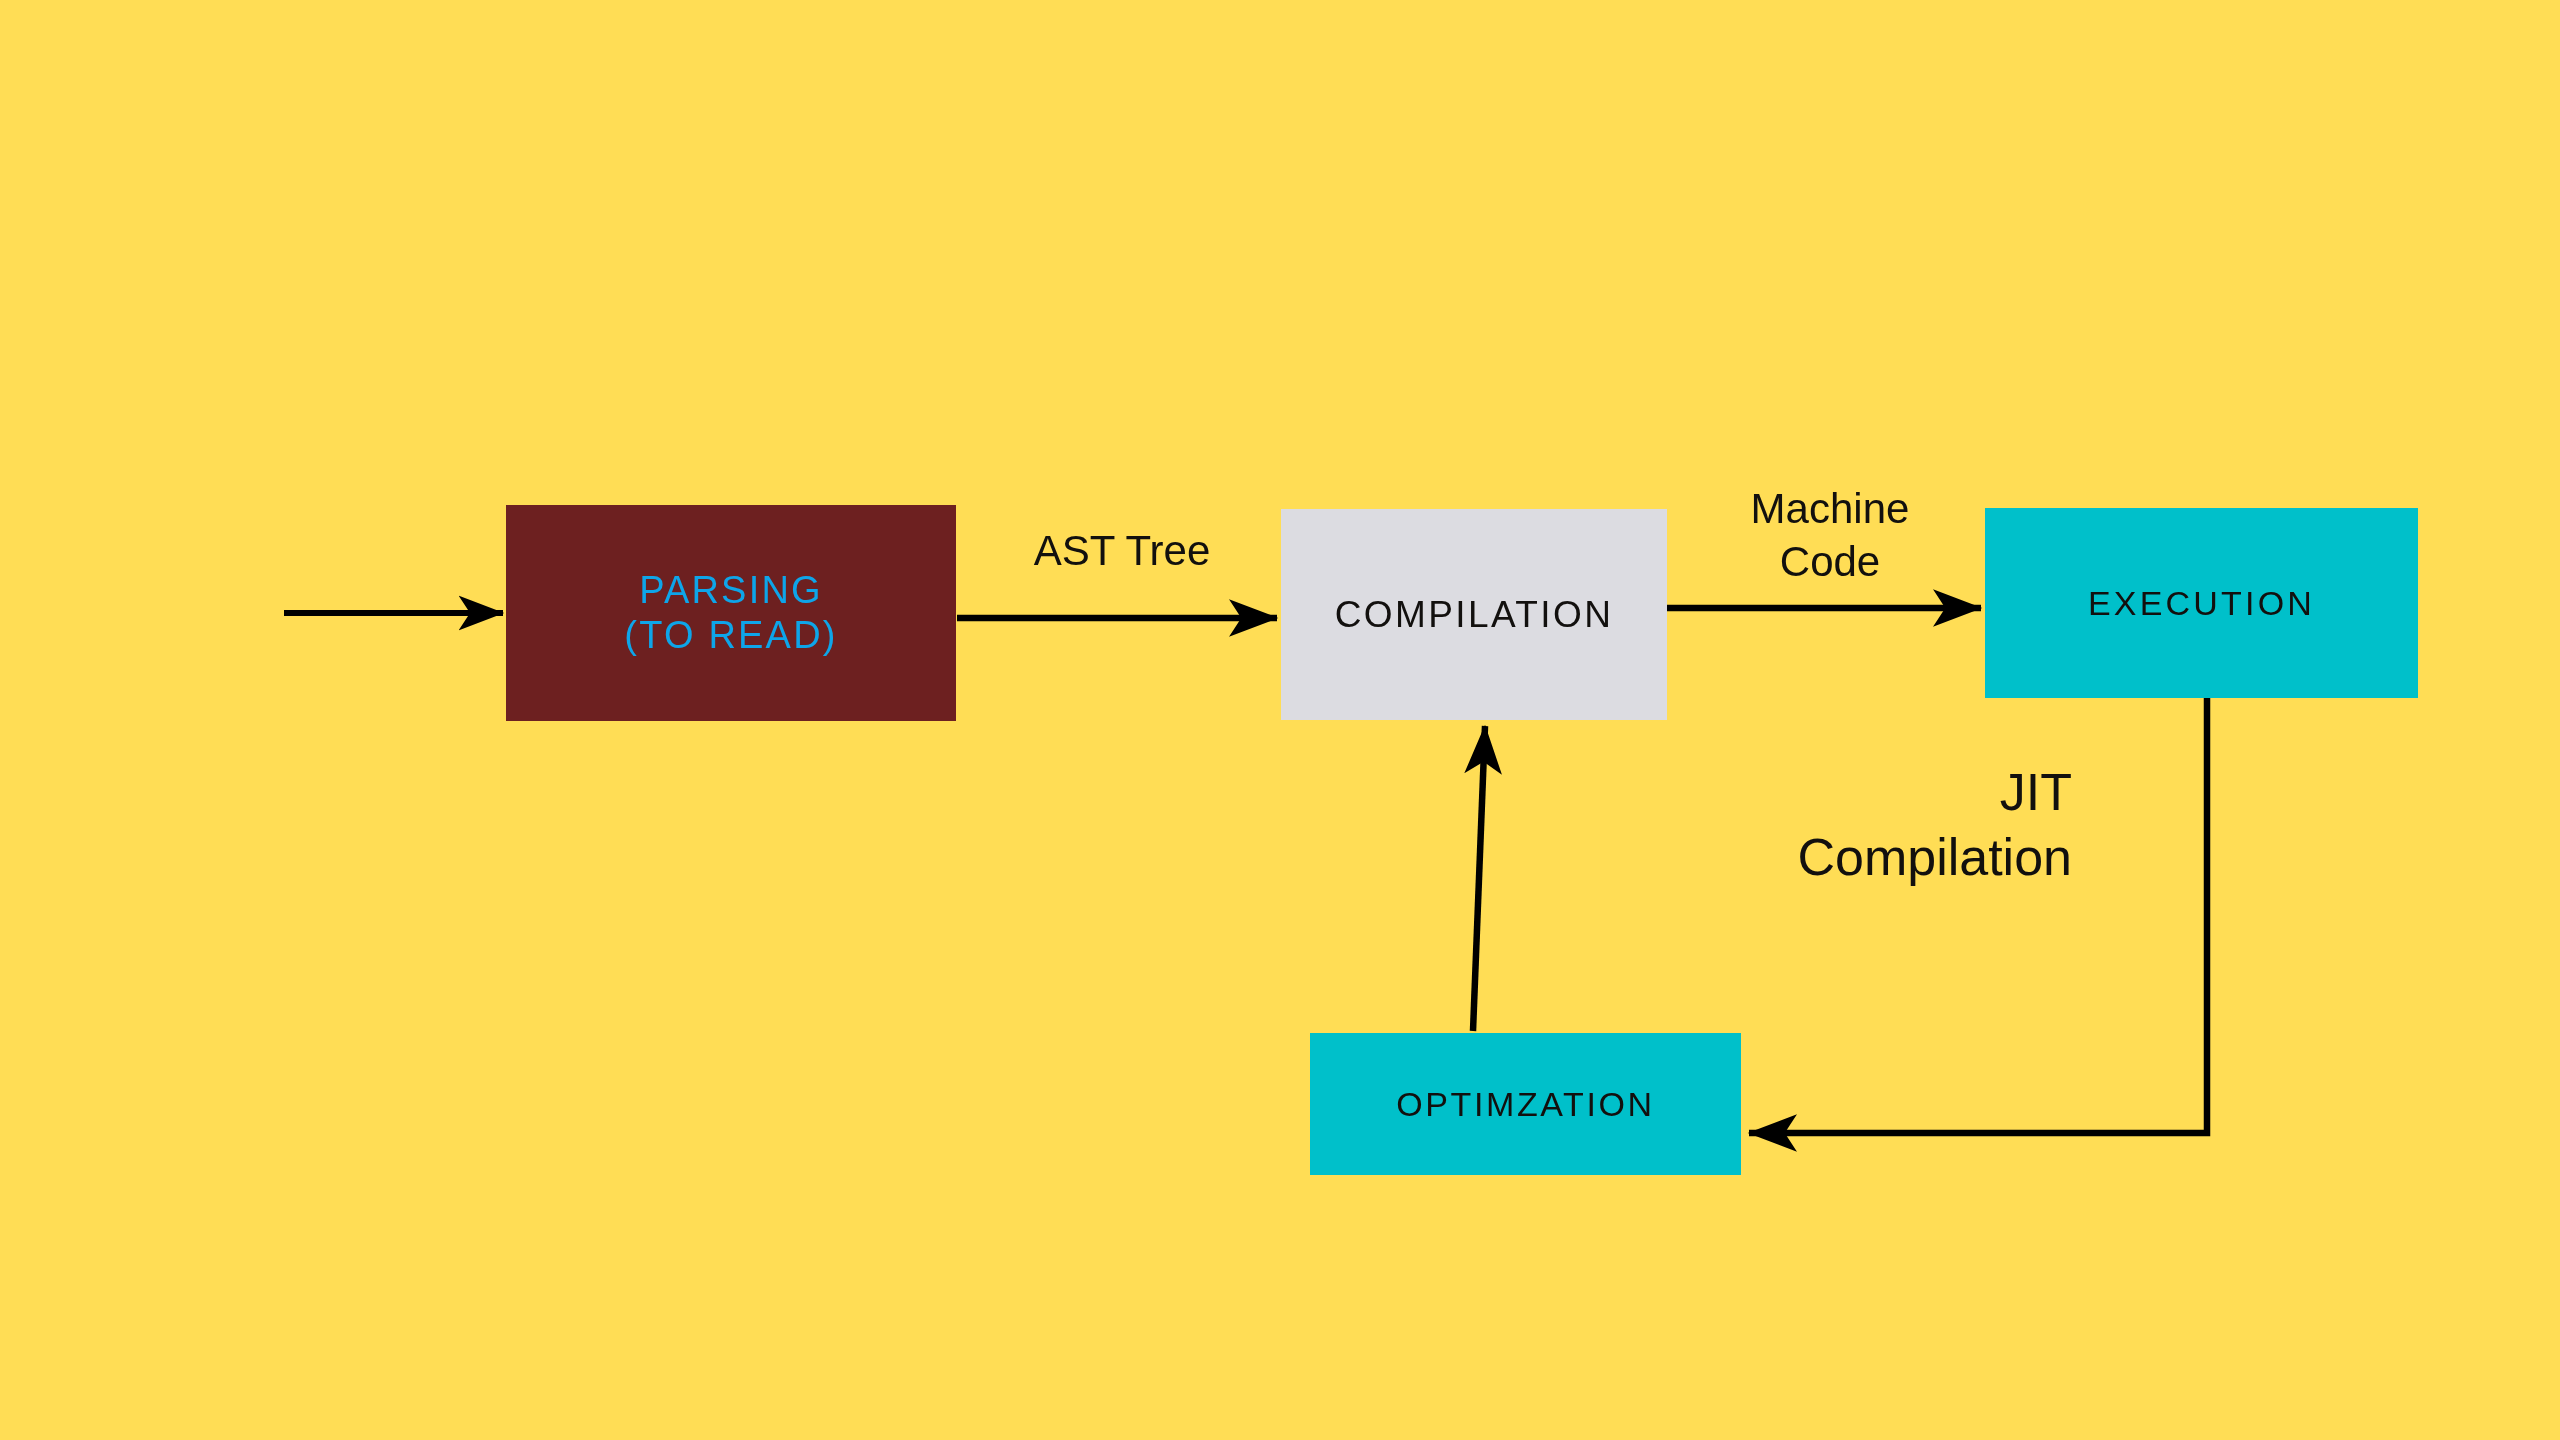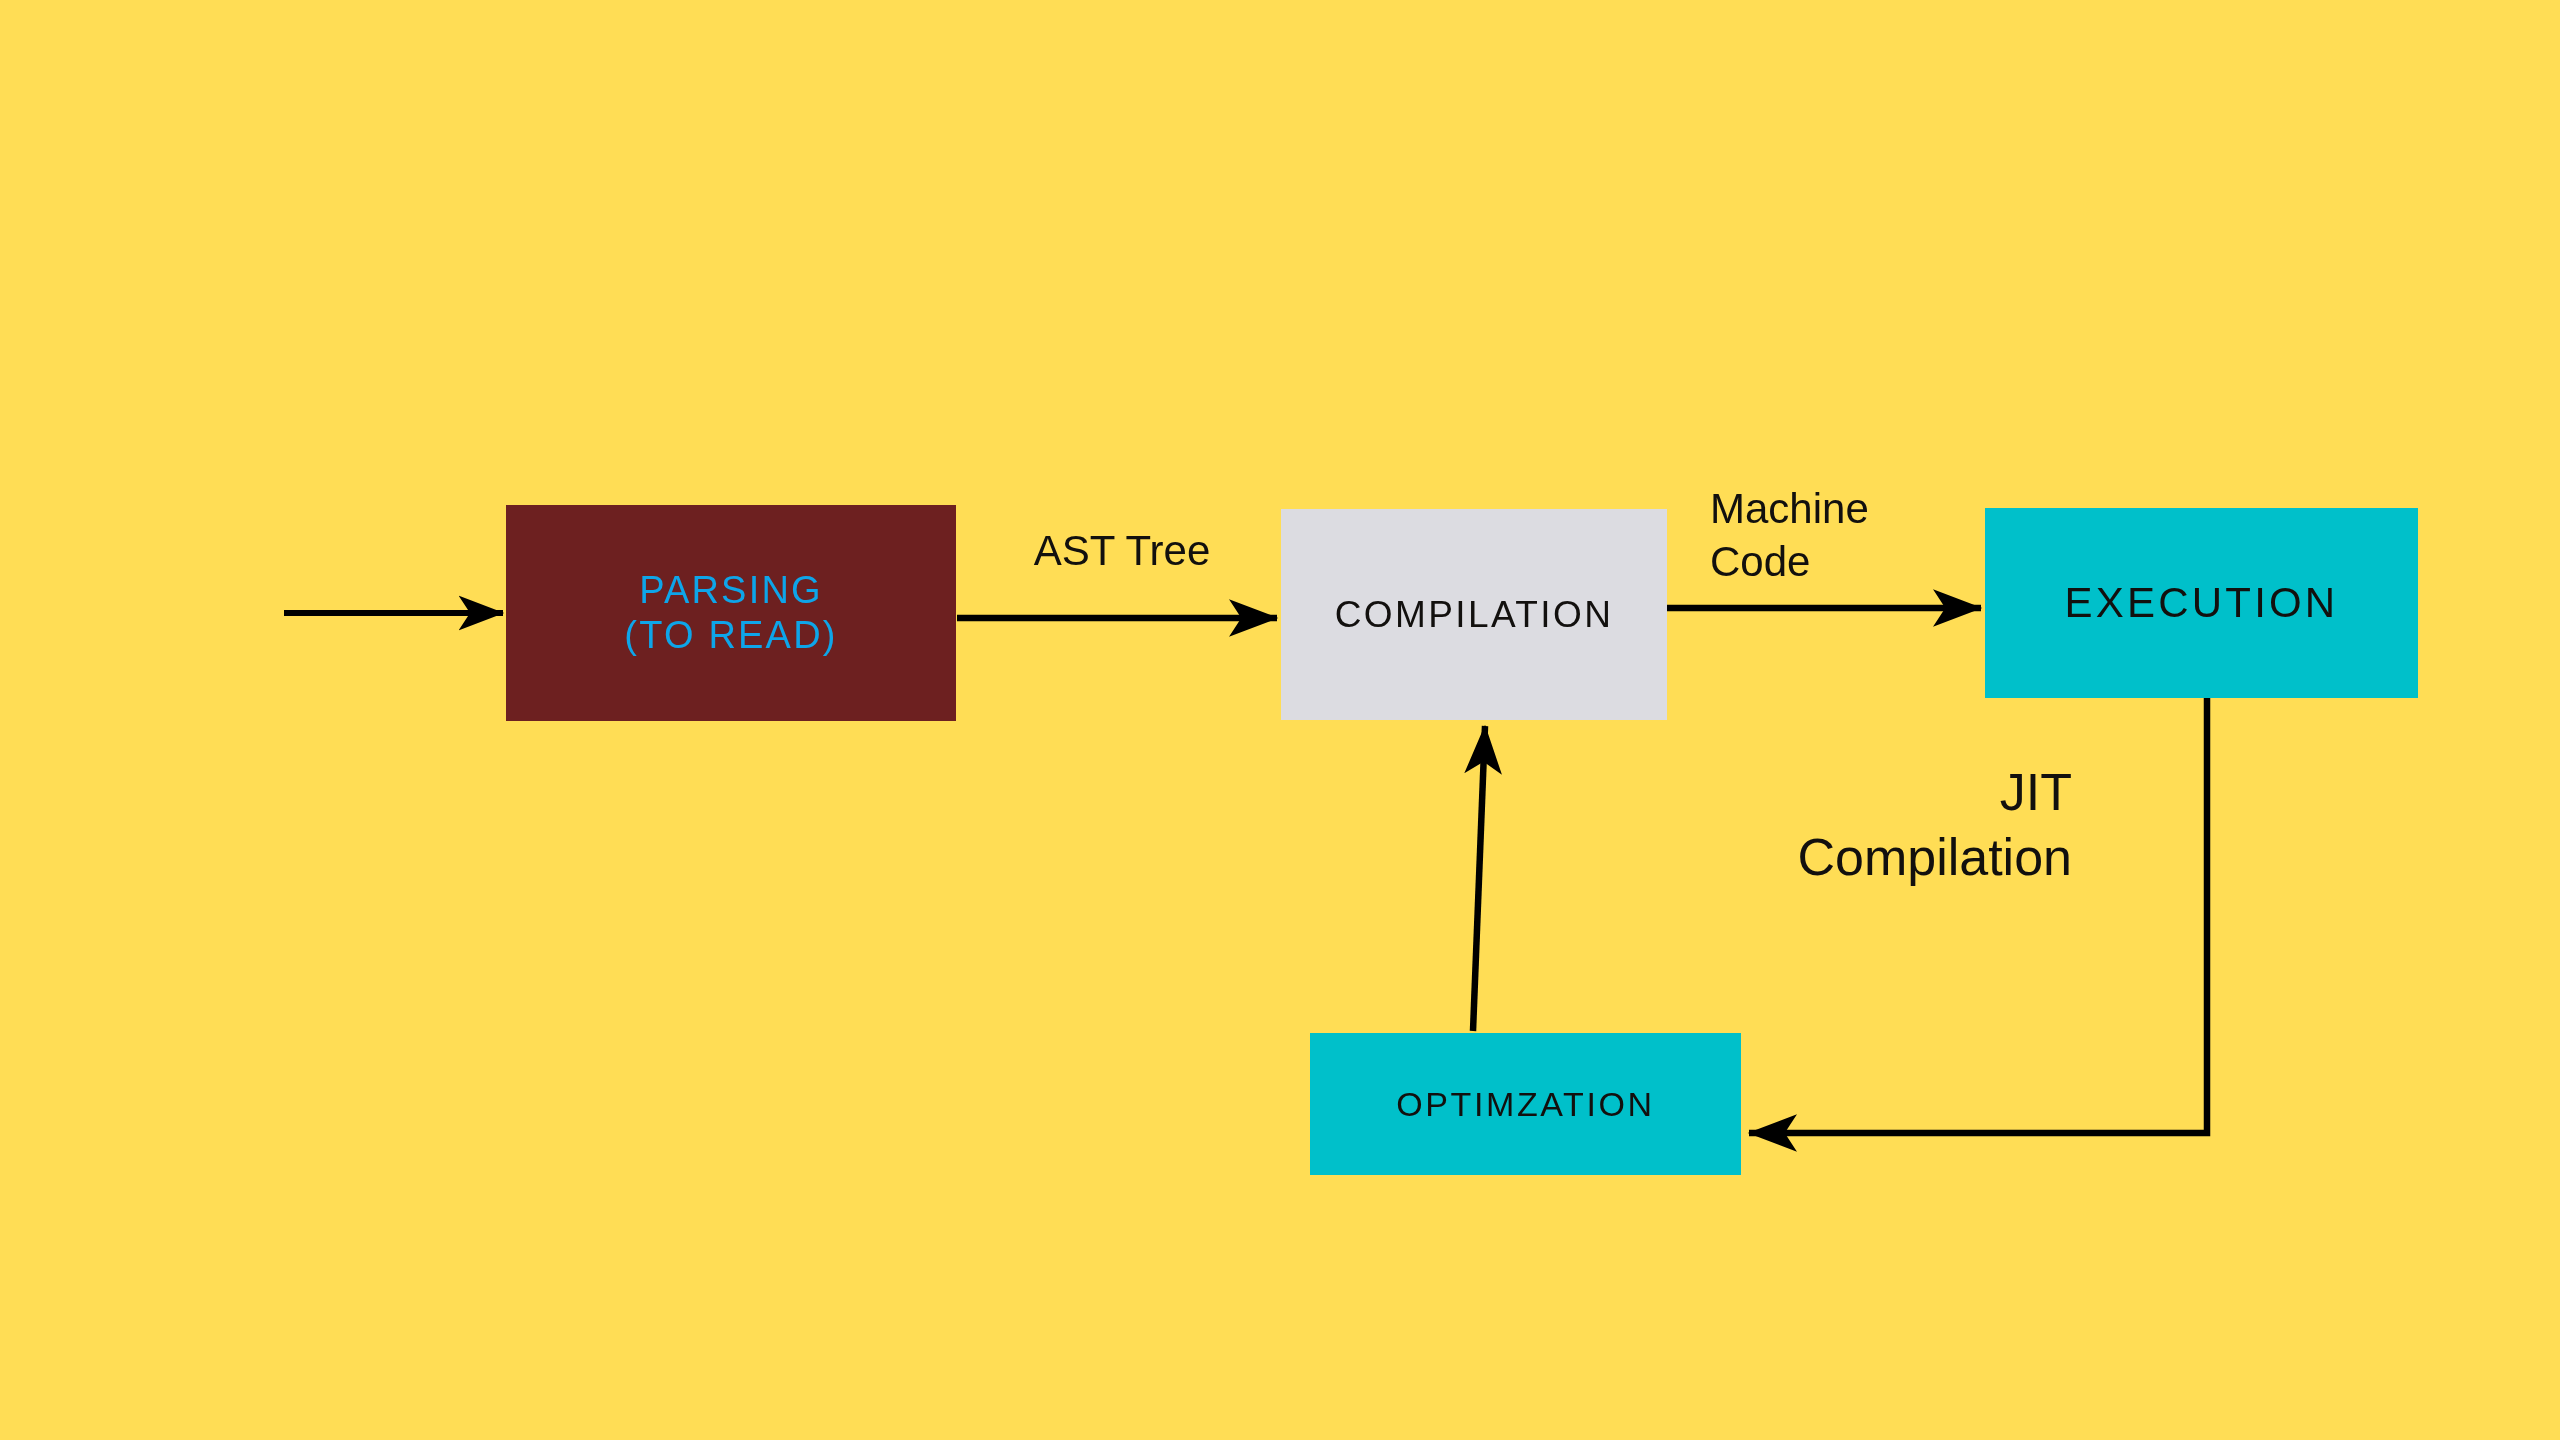--- a/index.html
+++ b/index.html
@@ -69,21 +69,21 @@
 
   #node-execution {
     left: 1985px;
     top: 508px;
     width: 433px;
     height: 190px;
     background: #00c0ca;
   }
   #node-execution .node-label {
     color: #12100e;
-    font-size: 42px;
+    font-size: 34px;
     letter-spacing: 3.2px;
   }
 
   #node-optimization {
     left: 1310px;
     top: 1033px;
     width: 431px;
     height: 142px;
     background: #00c0ca;
   }
@@ -112,21 +112,21 @@
     left: 1012px;
     top: 525px;
     width: 220px;
     text-align: center;
     font-size: 42px;
   }
   #caption-machine-code {
     left: 1710px;
     top: 483px;
     width: 240px;
-    text-align: left;
+    text-align: center;
     font-size: 42px;
   }
   #caption-jit {
     left: 1622px;
     top: 760px;
     width: 450px;
     text-align: right;
     font-size: 52px;
   }
 </style>

